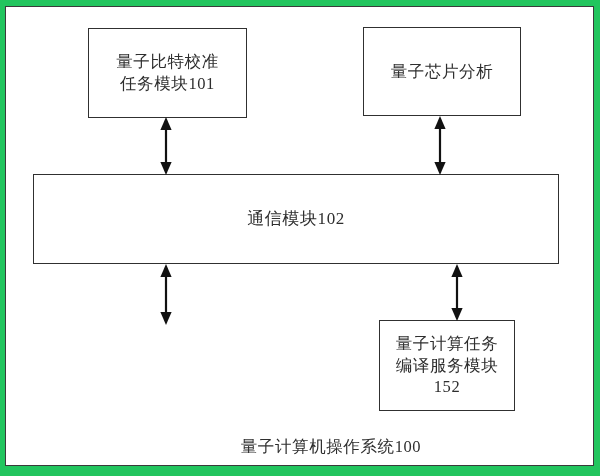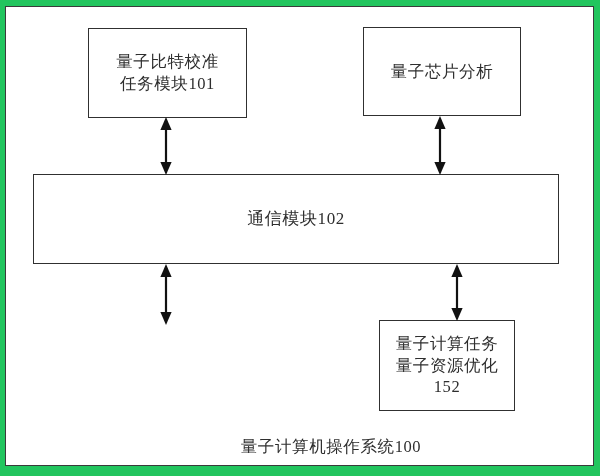--- a/index.html
+++ b/index.html
@@ -97,21 +97,21 @@
     <span class="line">量子芯片分析</span>
   </div>
 
   <div class="module-box" id="box-102">
     <span class="line">通信模块102</span>
   </div>
 
 
   <div class="module-box" id="box-105">
     <span class="line">量子计算任务</span>
-    <span class="line">量子资源优化</span>
+    <span class="line">编译服务模块</span>
     <span class="line">152</span>
   </div>
 
   <div class="connector" style="left:152px; top:117px;">
     <svg width="28" height="58" viewBox="0 0 28 58" aria-hidden="true">
       <line x1="14" y1="7" x2="14" y2="51" stroke="#111111" stroke-width="2.2"></line>
       <polygon points="14,0 8.4,13 19.6,13" fill="#111111"></polygon>
       <polygon points="14,58 8.4,45 19.6,45" fill="#111111"></polygon>
     </svg>
   </div>

